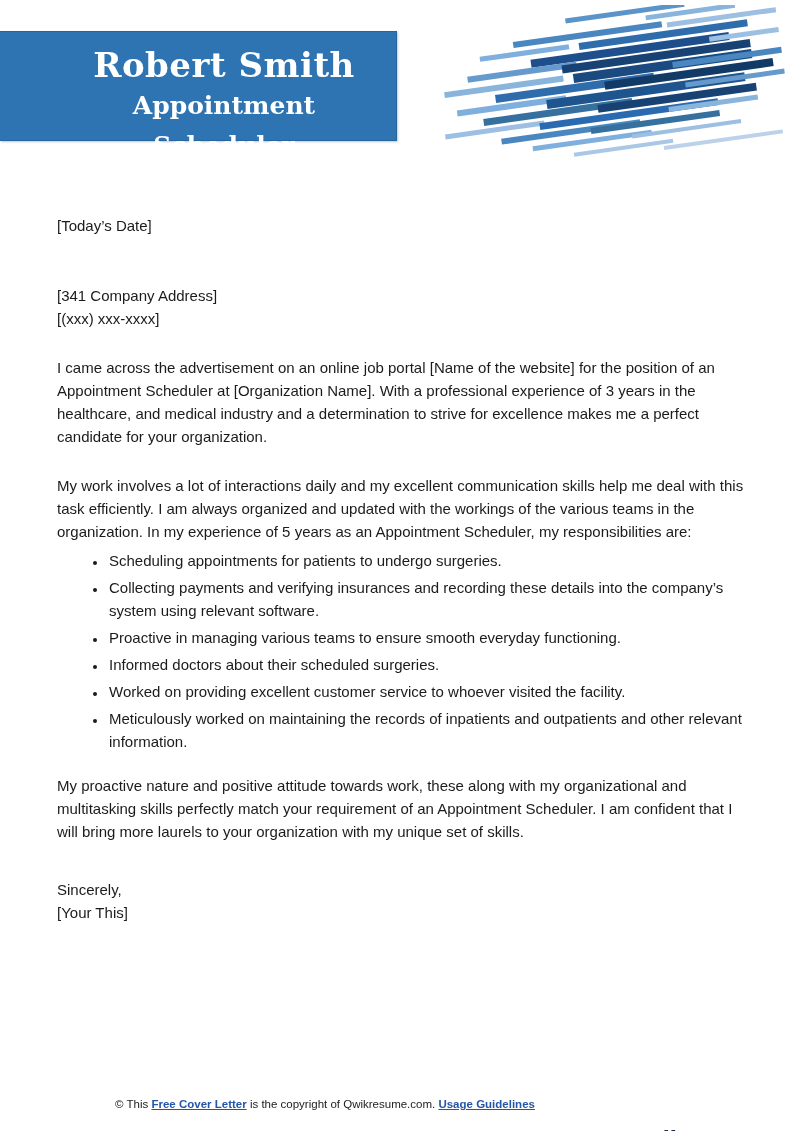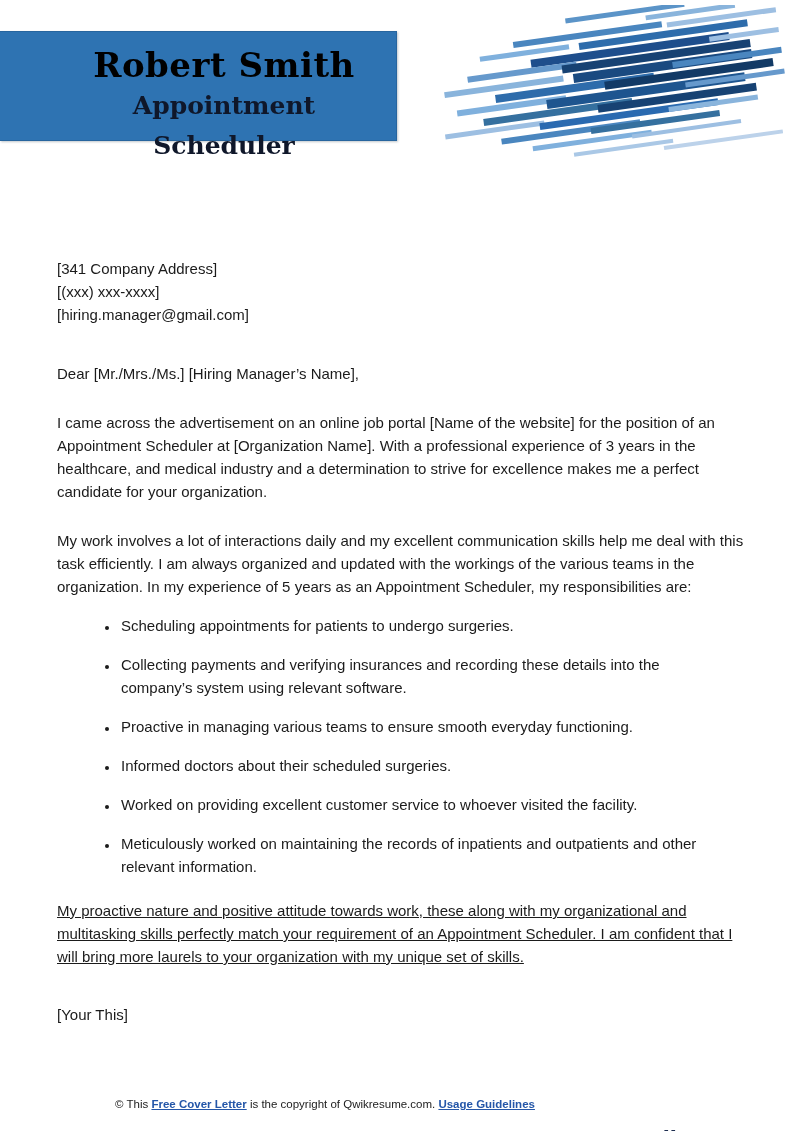--- a/index.html
+++ b/index.html
@@ -23,29 +23,29 @@
     border-left: none;
     box-shadow: 1px 1px 2px rgba(120,130,140,.45);
     text-align: center;
     padding: 12px 10px 0 62px;
   }
   .banner .name {
     font-family: "DejaVu Serif", serif;
     font-weight: bold;
     font-size: 34px;
     line-height: 42px;
-    color: #000000;
+    color: #ffffff;
     letter-spacing: .5px;
   }
   .banner .role {
     font-family: "DejaVu Serif", serif;
     font-weight: bold;
     font-size: 25px;
     line-height: 40px;
-    color: #0f172a;
+    color: #ffffff;
   }
   .logo-art {
     position: absolute;
     left: 425px; top: 5px;
     width: 370px; height: 165px;
   }
 
   
   .letter {
     position: absolute;
@@ -57,24 +57,24 @@
   .date-line { margin-top: 4px; }
   .address-block { margin-top: 47px; }
   .salutation { margin-top: 36px; }
   .para { margin-top: 26px; }
   ul.duties {
     margin: 6px 0 0 0;
     padding-left: 46px;
   }
   ul.duties li {
     padding-left: 2px;
-    margin: 16px;
+    margin: 4px;
   }
   ul.duties li::marker { font-size: 12px; }
-  .closing-para { margin-top: 21px; text-decoration: underline; }
+  .closing-para { margin-top: 21px; }
   .signoff { margin-top: 35px; }
 
   
   .footer-line {
     position: absolute;
     left: 0; top: 1098px;
     width: 760px;
     text-align: center;
     font-size: 11.5px;
     color: #222222;
@@ -133,44 +133,44 @@
       <rect x="70" y="118" width="140" height="6" fill="#4a86bf"></rect>
       <rect x="160" y="120" width="130" height="6" fill="#35709f"></rect>
       <rect x="100" y="130" width="120" height="5" fill="#7fb0dd"></rect>
       <rect x="200" y="132" width="110" height="4" fill="#9dbfe2"></rect>
       <rect x="140" y="142" width="100" height="4" fill="#aac8e6"></rect>
       <rect x="230" y="148" width="120" height="4" fill="#bcd2ea"></rect>
     </g>
   </svg>
 
   <div class="letter">
+    <div class="date-line">[Today’s Date]</div>
 
     <div class="address-block">
       <div>[341 Company Address]</div>
       <div>[(xxx) xxx-xxxx]</div>
-      <div>[hiring.manager@gmail.com]</div>
     </div>
 
-    <div class="salutation">Dear [Mr./Mrs./Ms.] [Hiring Manager’s Name],</div>
 
     <p class="para">I came across the advertisement on an online job portal [Name of the website] for the position of an Appointment Scheduler at [Organization Name]. With a professional experience of 3 years in the healthcare, and medical industry and a determination to strive for excellence makes me a perfect candidate for your organization.</p>
     <p class="para">My work involves a lot of interactions daily and my excellent communication skills help me deal with this task efficiently. I am always organized and updated with the workings of the various teams in the organization. In my experience of 5 years as an Appointment Scheduler, my responsibilities are:</p>
 
     <ul class="duties">
         <li>Scheduling appointments for patients to undergo surgeries.</li>
         <li>Collecting payments and verifying insurances and recording these details into the company’s system using relevant software.</li>
         <li>Proactive in managing various teams to ensure smooth everyday functioning.</li>
         <li>Informed doctors about their scheduled surgeries.</li>
         <li>Worked on providing excellent customer service to whoever visited the facility.</li>
         <li>Meticulously worked on maintaining the records of inpatients and outpatients and other relevant information.</li>
       </ul>
 
     <p class="closing-para">My proactive nature and positive attitude towards work, these along with my organizational and multitasking skills perfectly match your requirement of an Appointment Scheduler. I am confident that I will bring more laurels to your organization with my unique set of skills.</p>
 
     <div class="signoff">
+      <div>Sincerely,</div>
       <div>[Your This]</div>
     </div>
   </div>
 
   <div class="footer-line">
     <span class="pre">© This </span><a style="color: rgb(36, 86, 168);">Free Cover Letter</a><span class="pre"> is the copyright of Qwikresume.com. </span><a style="color: rgb(36, 86, 168); text-align: right;">Usage Guidelines</a>
   </div>
 
   <div class="qwik-logo">
     <span style="color: rgb(29, 45, 80);">Qwik</span><span style="color: rgb(43, 181, 115);">Resume</span>

